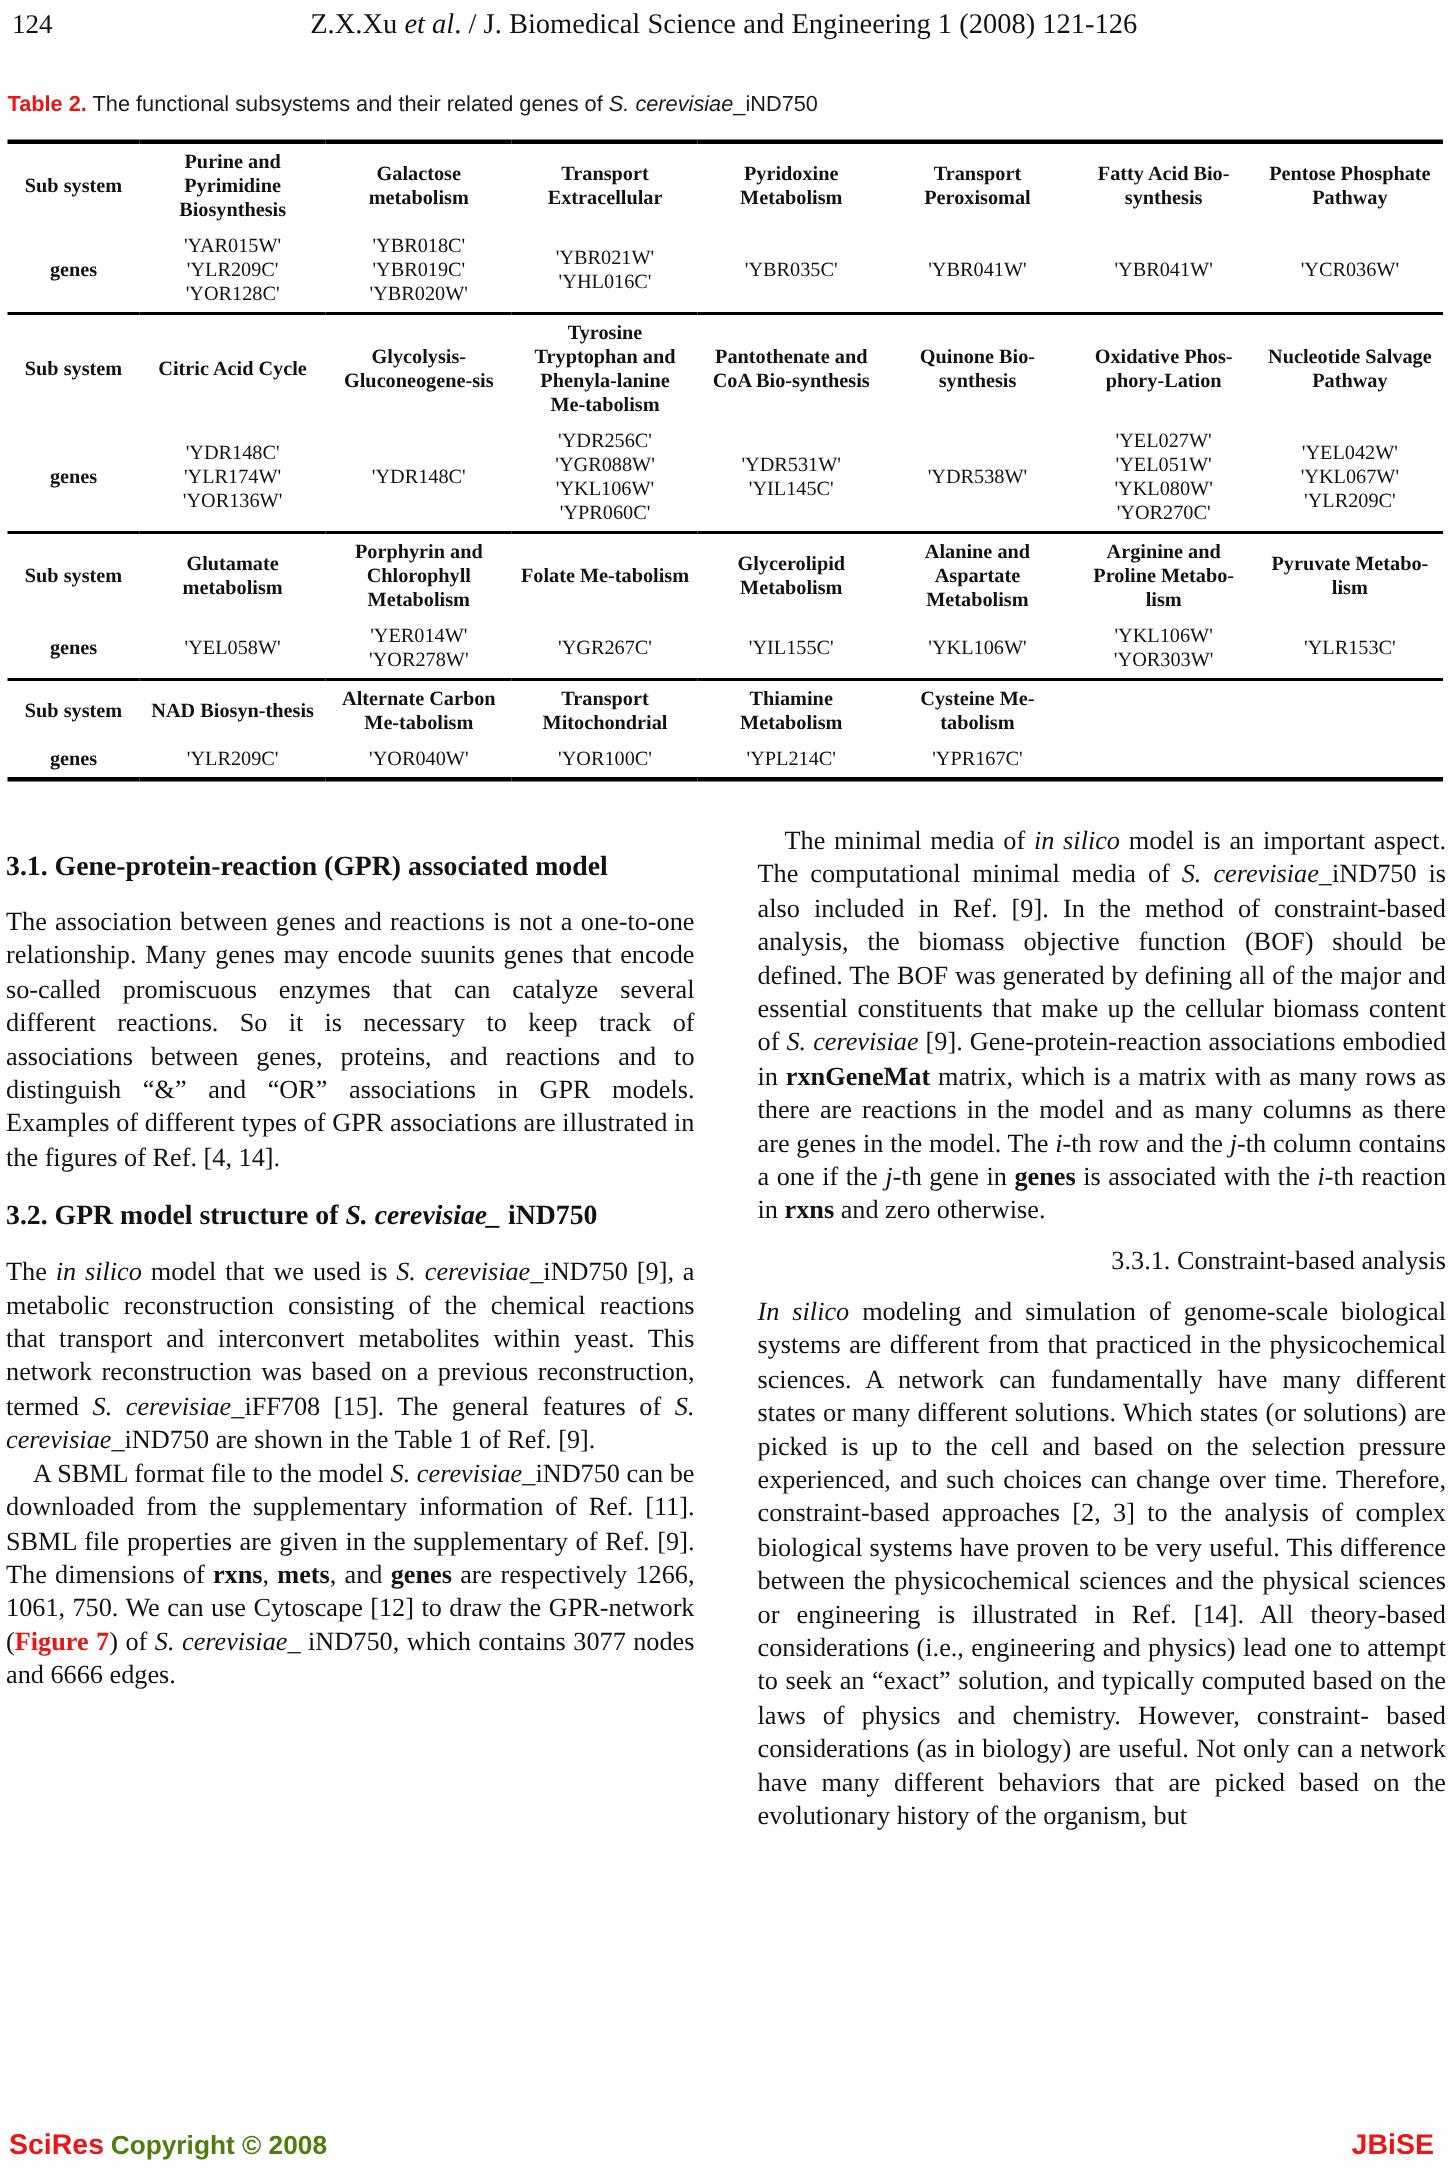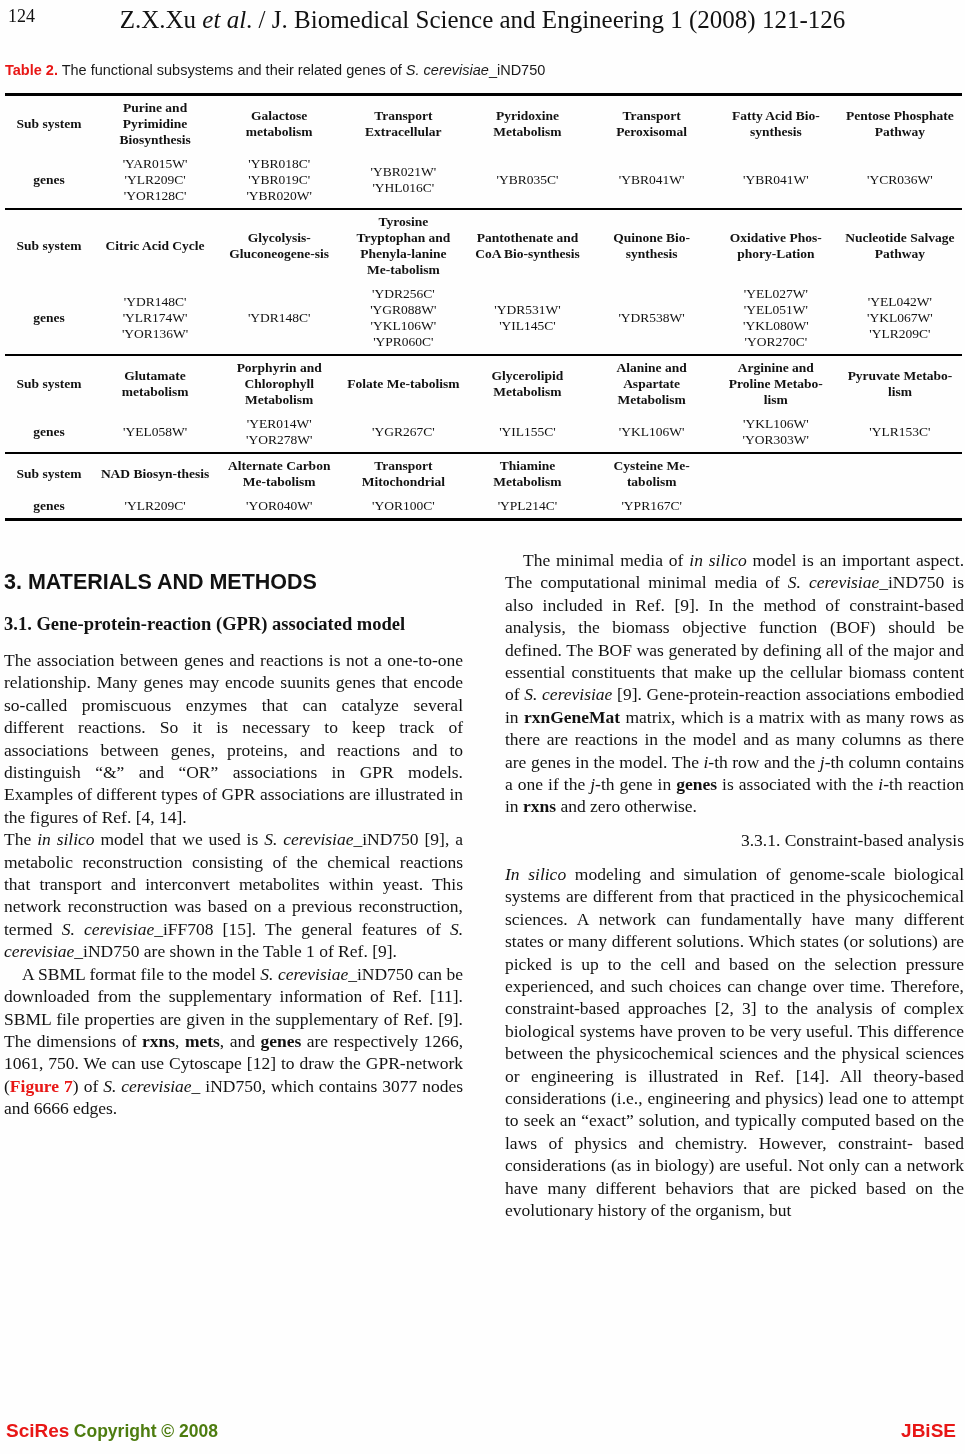--- a/index.html
+++ b/index.html
@@ -5,21 +5,21 @@
   :root { --red:#e81716; --ink:#121212; }
   * { box-sizing:border-box; }
   html,body { margin:0; padding:0; }
   body {
     width:965px; height:1454px; position:relative; background:#fefefe;
     color:var(--ink); font-family:"Liberation Serif", serif;
     -webkit-font-smoothing:antialiased;
   }
   .runhead { position:absolute; top:6px; left:0; right:0; height:24px; }
   .pageno { position:absolute; left:8px; top:0; font-size:18px; }
-  .rh-title { text-align:center; font-size:25px; }
+  .rh-title { text-align:center; font-size:19px; }
 
   .caption { position:absolute; top:62px; left:5px; right:5px;
     font-family:"Liberation Sans", sans-serif; font-size:14.5px; color:#1a1a1a; }
   .caption .seg-red { font-weight:bold; }
 
   .seg-i { font-style:italic; }
   .seg-b { font-weight:bold; }
   .seg-red { color:var(--red); font-weight:bold; }
 
   table.subsys { position:absolute; top:93px; left:5px; width:957px;
@@ -168,23 +168,23 @@
         <td class="genes">'YPL214C'</td>
         <td class="genes">'YPR167C'</td>
         <td class="genes"></td>
         <td class="genes"></td>
       </tr>
     </tbody>
 </table>
 
 <div class="content">
   <div class="col">
-      <div class="blk blk-h1"><span class="seg">3. MATERIALS AND METHODS</span></div>
       <div class="blk blk-h2"><span class="seg">3.1. Gene-protein-reaction (GPR) associated model</span></div>
       <div class="blk blk-p"><span class="seg">The association between genes and reactions is not a one-to-one relationship. Many genes may encode suunits genes that encode so-called promiscuous enzymes that can catalyze several different reactions. So it is necessary to keep track of associations between genes, proteins, and reactions and to distinguish “&amp;” and “OR” associations in GPR models. Examples of different types of GPR associations are illustrated in the figures of Ref. [4, 14].</span></div>
+      <div class="blk blk-h2"><span class="seg">3.2. GPR model structure of </span><span class="seg seg-i">S. cerevisiae_</span><span class="seg"> iND750</span></div>
       <div class="blk blk-p"><span class="seg">The </span><span class="seg seg-i">in silico</span><span class="seg"> model that we used is </span><span class="seg seg-i">S. cerevisiae</span><span class="seg">_iND750 [9], a metabolic reconstruction consisting of the chemical reactions that transport and interconvert metabolites within yeast. This network reconstruction was based on a previous reconstruction, termed </span><span class="seg seg-i">S. cerevisiae</span><span class="seg">_iFF708 [15]. The general features of </span><span class="seg seg-i">S. cerevisiae</span><span class="seg">_iND750 are shown in the Table 1 of Ref. [9].</span></div>
       <div class="blk blk-p indent"><span class="seg">A SBML format file to the model </span><span class="seg seg-i">S. cerevisiae</span><span class="seg">_iND750 can be downloaded from the supplementary information of Ref. [11]. SBML file properties are given in the supplementary of Ref. [9]. The dimensions of </span><span class="seg seg-b">rxns</span><span class="seg">, </span><span class="seg seg-b">mets</span><span class="seg">, and </span><span class="seg seg-b">genes</span><span class="seg"> are respectively 1266, 1061, 750. We can use Cytoscape [12] to draw the GPR-network (</span><span class="seg seg-red">Figure 7</span><span class="seg">) of </span><span class="seg seg-i">S. cerevisiae_</span><span class="seg"> iND750, which contains 3077 nodes and 6666 edges.</span></div>
     </div>
   <div class="col">
       <div class="blk blk-p indent"><span class="seg">The minimal media of </span><span class="seg seg-i">in silico</span><span class="seg"> model is an important aspect. The computational minimal media of </span><span class="seg seg-i">S. cerevisiae</span><span class="seg">_iND750 is also included in Ref. [9]. In the method of constraint-based analysis, the biomass objective function (BOF) should be defined. The BOF was generated by defining all of the major and essential constituents that make up the cellular biomass content of </span><span class="seg seg-i">S. cerevisiae</span><span class="seg"> [9]. Gene-protein-reaction associations embodied in </span><span class="seg seg-b">rxnGeneMat</span><span class="seg"> matrix, which is a matrix with as many rows as there are reactions in the model and as many columns as there are genes in the model. The </span><span class="seg seg-i">i</span><span class="seg">-th row and the </span><span class="seg seg-i">j</span><span class="seg">-th column contains a one if the </span><span class="seg seg-i">j</span><span class="seg">-th gene in </span><span class="seg seg-b">genes</span><span class="seg"> is associated with the </span><span class="seg seg-i">i</span><span class="seg">-th reaction in </span><span class="seg seg-b">rxns</span><span class="seg"> and zero otherwise.</span></div>
       <div class="blk blk-h3"><span class="seg">3.3.1. Constraint-based analysis</span></div>
       <div class="blk blk-p"><span class="seg seg-i">In silico</span><span class="seg"> modeling and simulation of genome-scale biological systems are different from that practiced in the physicochemical sciences. A network can fundamentally have many different states or many different solutions. Which states (or solutions) are picked is up to the cell and based on the selection pressure experienced, and such choices can change over time. Therefore, constraint-based approaches [2, 3]  to the analysis of complex biological systems have proven to be very useful. This difference between the physicochemical sciences and the physical sciences or engineering is illustrated in Ref. [14]. All theory-based considerations (i.e., engineering and physics) lead one to attempt to seek an “exact” solution, and typically computed based on the laws of physics and chemistry. However, constraint- based considerations (as in biology) are useful. Not only can a network have many different behaviors that are picked based on the evolutionary history of the organism, but</span></div>
     </div>
 </div>
 

